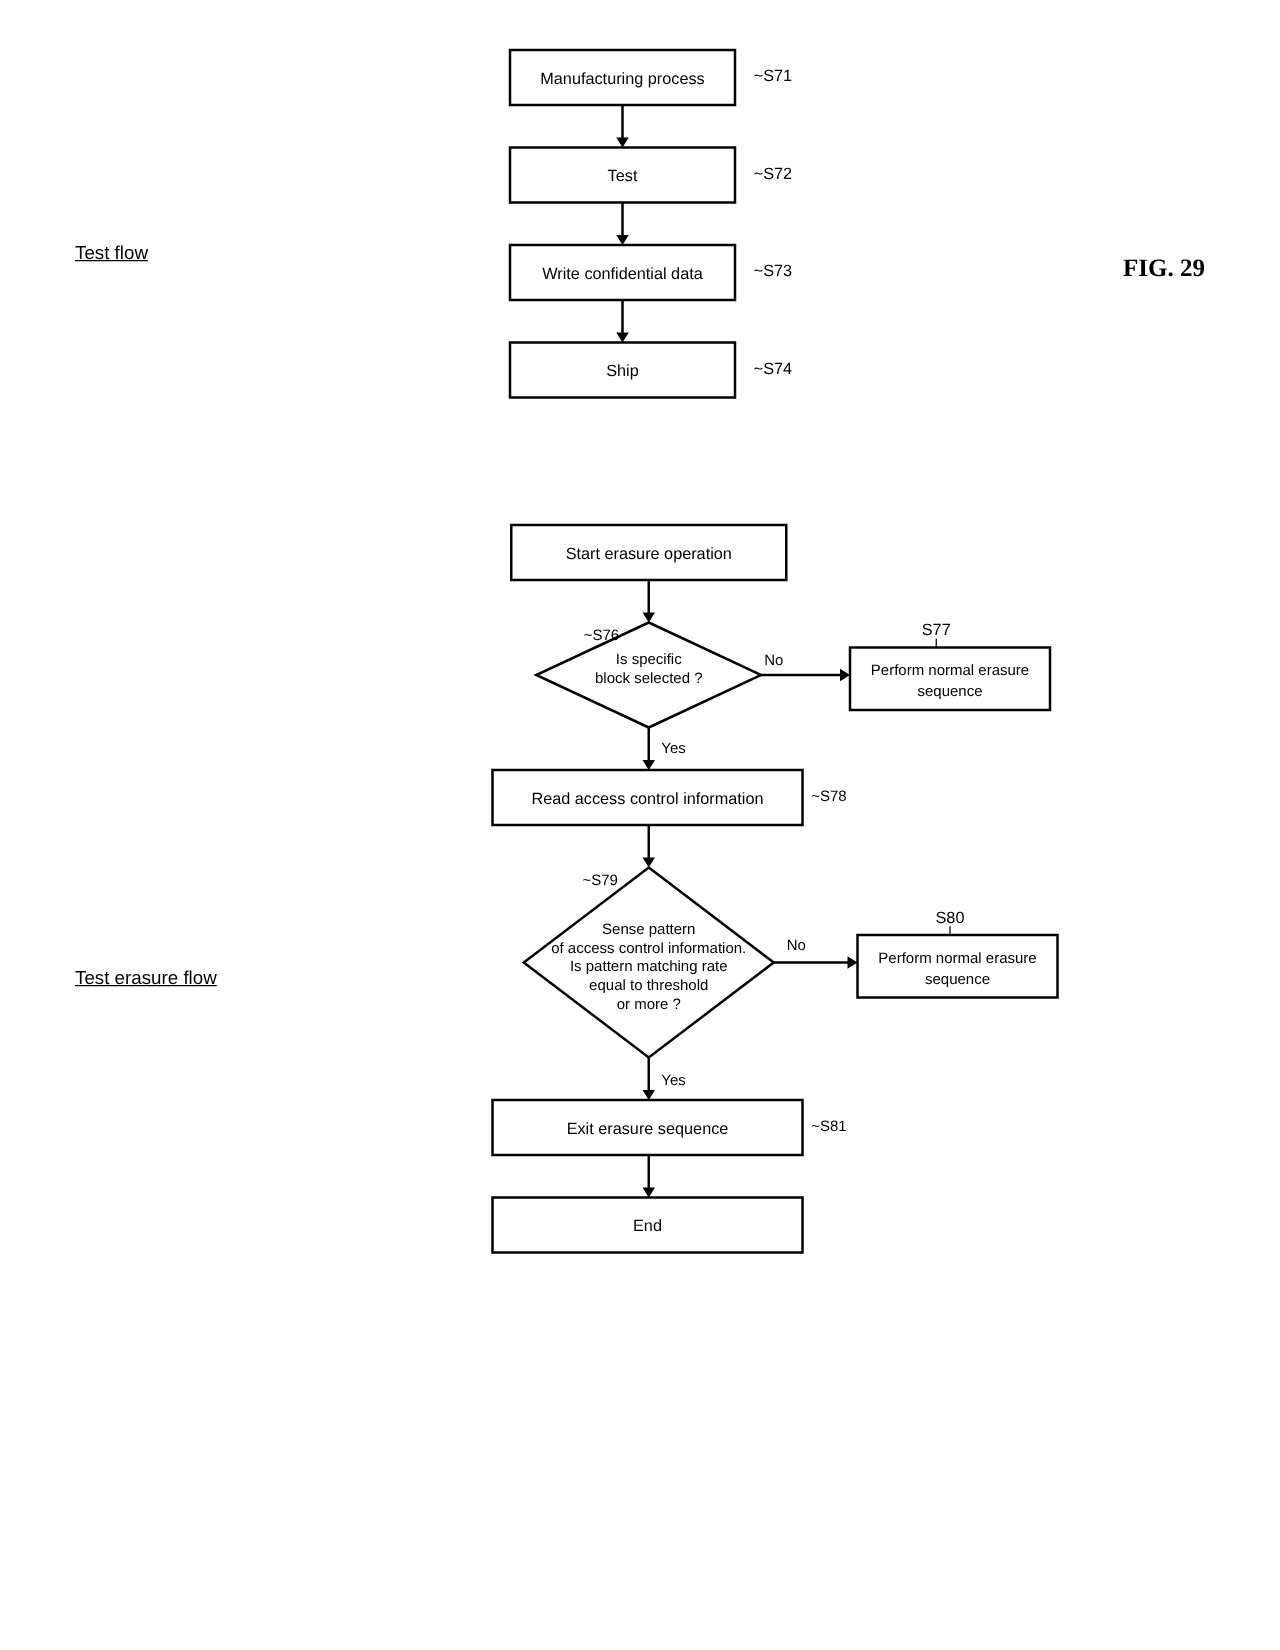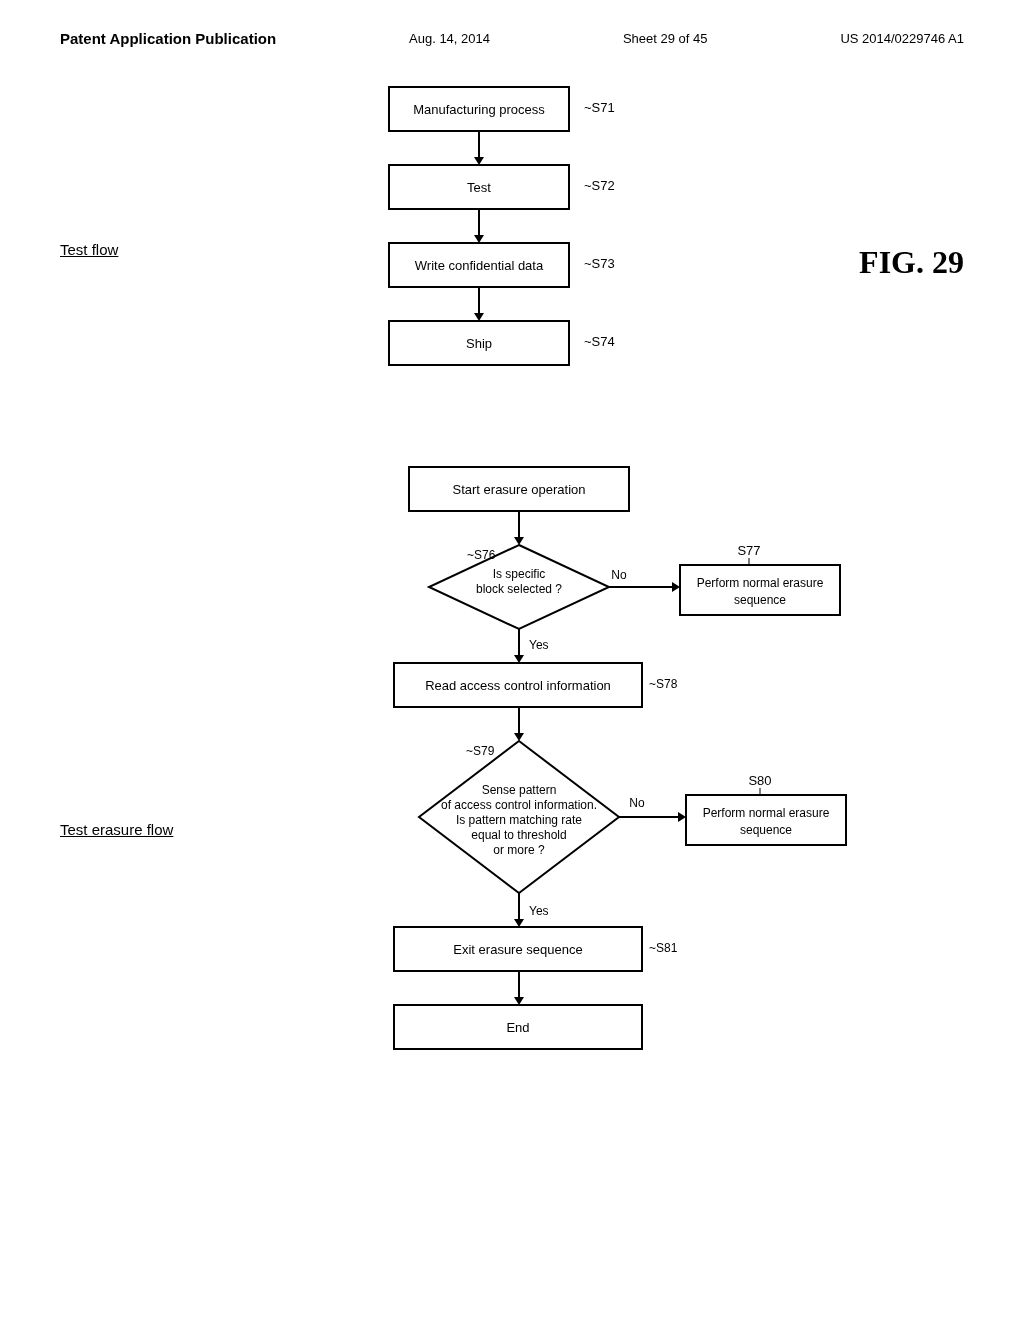--- a/index.html
+++ b/index.html
@@ -38,42 +38,36 @@
       margin-bottom: 20px;
       text-align: center;
     }
     .diagram-title {
       font-size: 15px;
       text-decoration: underline;
       margin-bottom: 15px;
       align-self: center;
     }
     .fig-label {
-      font-size: 32px;
+      font-size: 20px;
       font-weight: bold;
       margin-top: 10px;
       font-family: serif;
     }
     
     .flowchart-svg {
       display: block;
       margin: 0 auto;
     }
   </style>
 </head>
 <body>
 
 <div class="page">
 
-  <div class="header">
-    <span class="header-title">Patent Application Publication</span>
-    <span class="header-info">Aug. 14, 2014</span>
-    <span class="header-info">Sheet 29 of 45</span>
-    <span class="header-info">US 2014/0229746 A1</span>
-  </div>
 
   <div class="diagram-section">
     <div class="diagram-title">Test flow</div>
 
     <svg class="flowchart-svg" width="480" height="360">
 
       <rect x="140" y="10" width="180" height="44" fill="white" stroke="black" stroke-width="2"></rect>
       <text x="230" y="37" text-anchor="middle" font-size="13" font-family="Arial">Manufacturing process</text>
 
       <text x="335" y="35" text-anchor="start" font-size="13" font-family="Arial">~S71</text>

